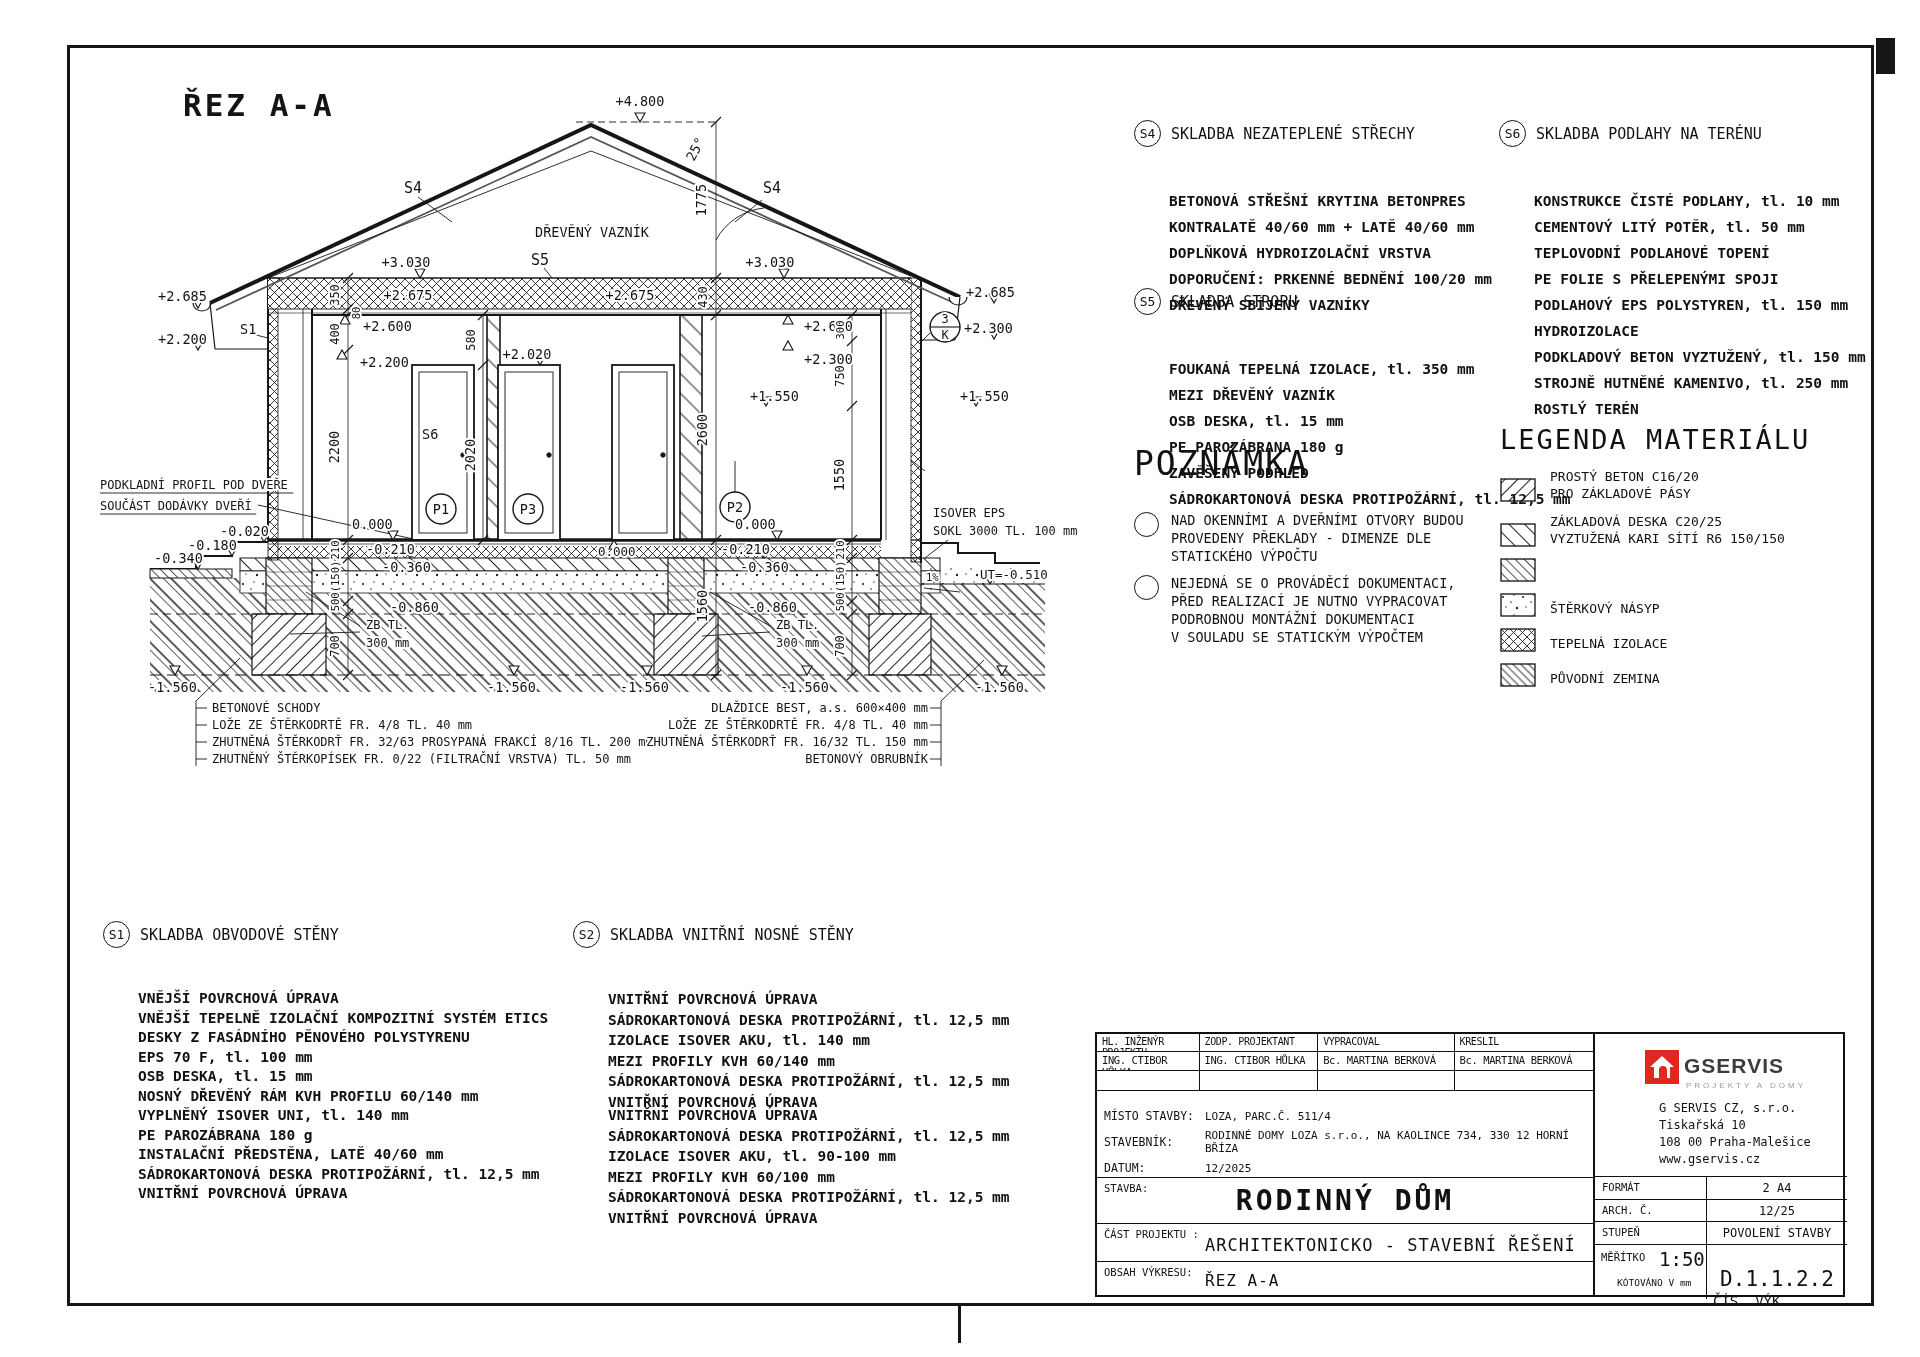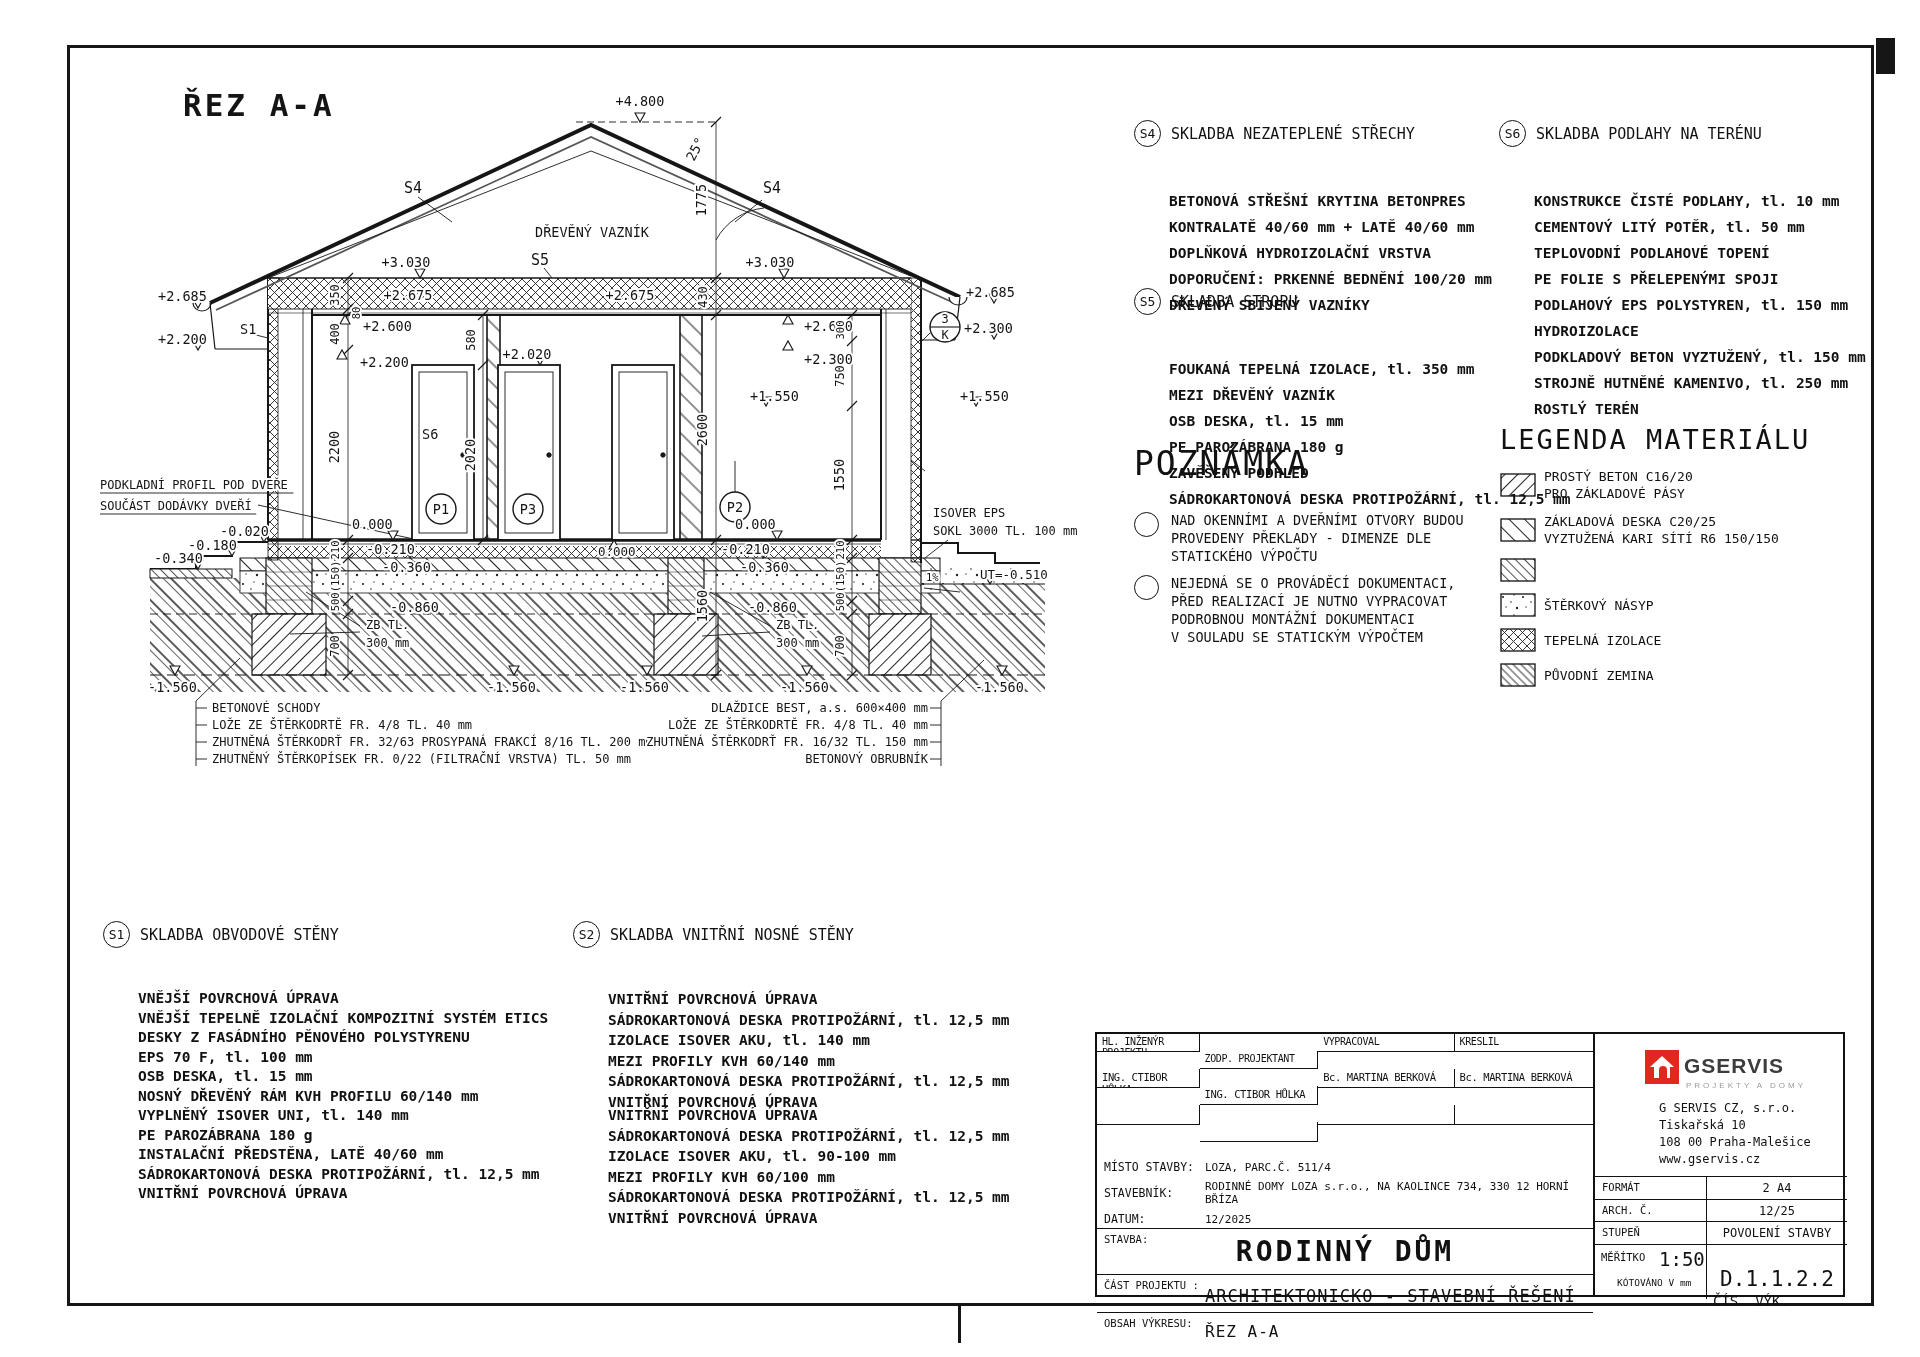--- a/index.html
+++ b/index.html
@@ -22,31 +22,31 @@
   .lh19 .skl-lines div{line-height:19.5px;}
   
   .poznamka{position:absolute;left:1134px;top:444px;width:390px;}
   .pz-title{font-size:33px;letter-spacing:2px;margin-bottom:28px;}
   .note{display:flex;gap:12px;margin-bottom:9px;}
   .ncirc{width:23px;height:23px;border:1.6px solid #111;border-radius:50%;flex:0 0 auto;margin-top:1px;}
   .note-lines{font-size:13.5px;line-height:18px;}
   
   .legenda{position:absolute;left:1500px;top:424px;width:372px;}
   .lg-title{font-size:27px;letter-spacing:2px;margin-bottom:13px;}
-  .litem{display:flex;gap:8px;margin-bottom:11px;align-items:center;}
+  .litem{display:flex;gap:14px;margin-bottom:11px;align-items:flex-end;}
   .sw{width:36px;height:24px;flex:0 0 auto;margin-top:0px;}
   .litem-lines{font-size:13px;line-height:17px;}
   
   .tb{position:absolute;left:1095px;top:1032px;width:750px;height:265px;border:2.5px solid #111;box-sizing:border-box;background:#fff;}
   .tb *{box-sizing:border-box;}
   .tb-left{position:absolute;left:0;top:0;width:498px;height:100%;border-right:2px solid #111;}
   .tb-right{position:absolute;left:498px;top:0;width:252px;height:100%;}
   .pp-row{display:flex;width:100%;}
   .pp-cell{border-right:1.5px solid #111;border-bottom:1.5px solid #111;padding:2px 4px 0 5px;overflow:hidden;}
-  .pp-cell:nth-child(1){width:103px;}.pp-cell:nth-child(2){width:119px;margin-top:17px;}
+  .pp-cell:nth-child(1){width:103px;}.pp-cell:nth-child(2){width:119px;}
   .pp-cell:nth-child(3){width:137px;}.pp-cell:nth-child(4){width:139px;border-right:none;}
   .pp-h{font-size:10px;letter-spacing:-0.4px;height:18px;}
   .pp-v{font-size:10.5px;letter-spacing:-0.4px;height:19px;}
   .pp-e{height:20px;border-bottom:1.5px solid #111;}
   .fld{display:flex;font-size:11.5px;height:26px;align-items:center;}
   .fld-l{width:108px;padding-left:7px;flex:0 0 auto;}
   .fld-v{font-size:11px;}
   .flds{padding-top:12px;height:86px;}
   .row-stavba{height:46px;border-top:1.5px solid #111;position:relative;text-decoration:underline;}
   .row-cast{height:38px;border-top:1.5px solid #111;position:relative;}

